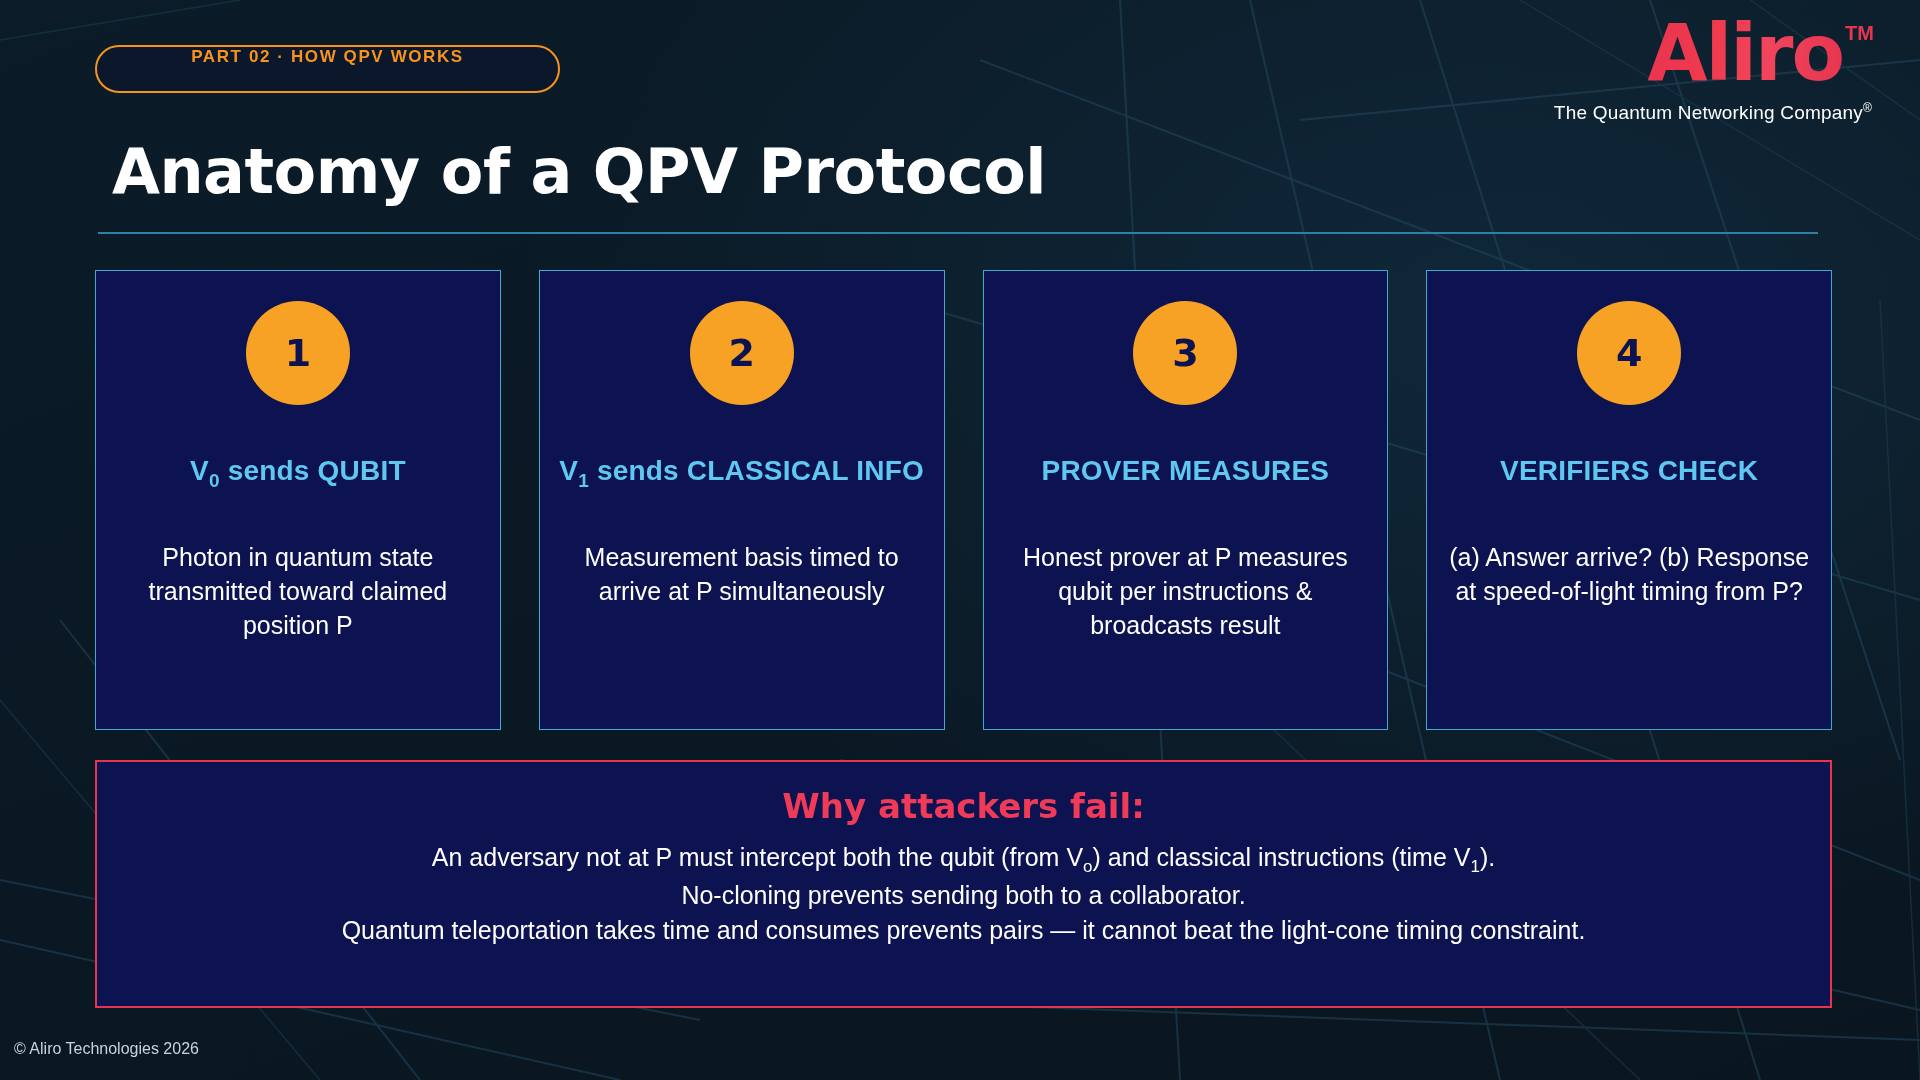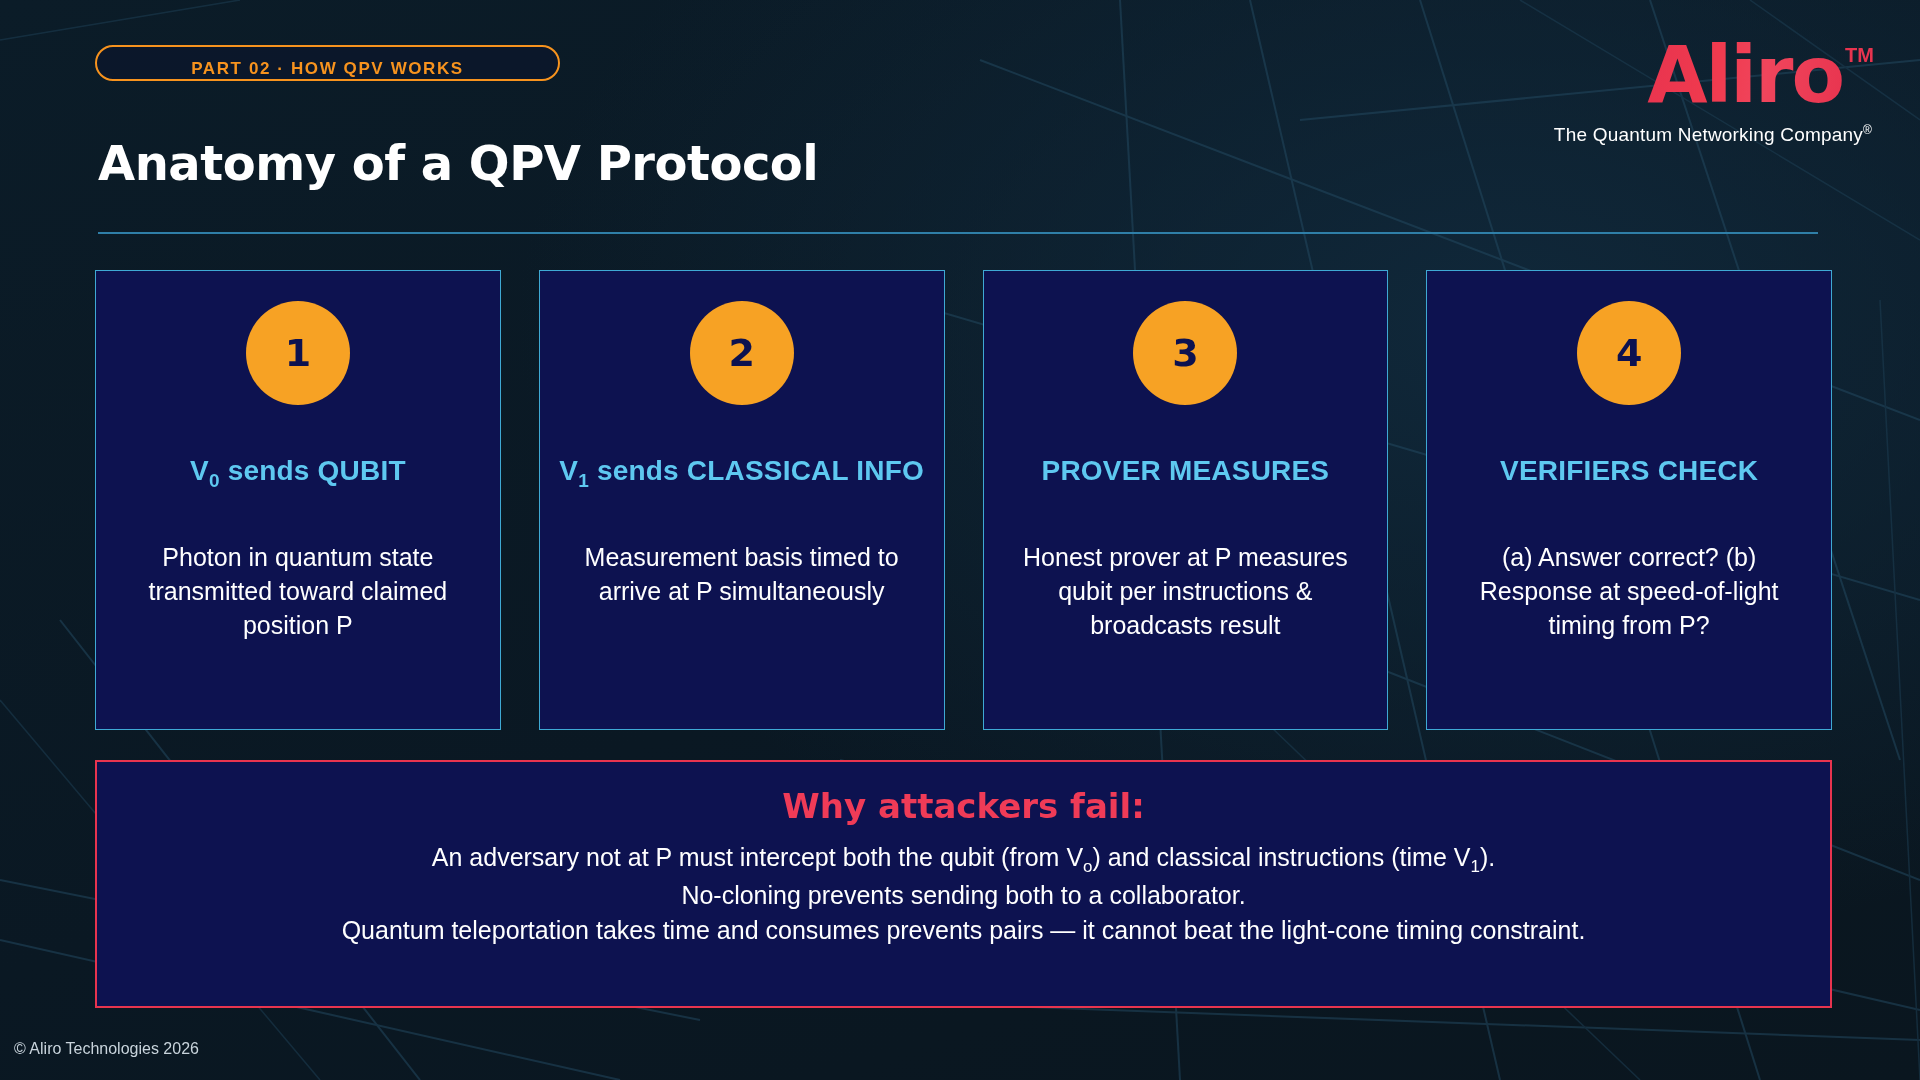--- a/index.html
+++ b/index.html
@@ -21,32 +21,32 @@
   #bg-map {
     position: absolute; inset: 0;
     opacity: .55;
     pointer-events: none;
   }
 
   
   .eyebrow {
     position: absolute;
     left: 95px; top: 45px;
-    width: 465px; height: 36px;
+    width: 465px; height: 48px;
     border: 2px solid #f7931e;
     border-radius: 26px;
     background: rgba(12,20,45,.55);
-    display: flex; align-items: flex-end; justify-content: center;
+    display: flex; align-items: flex-start; justify-content: center;
     color: #f7931e;
     font-size: 17px; font-weight: bold; letter-spacing: 1.6px;
   }
 
   .logo-wrap {
     position: absolute;
-    right: 48px; top: 38px;
+    right: 48px; top: 16px;
     text-align: right;
   }
   .logo-word {
     font-family: "DejaVu Sans", sans-serif;
     font-size: 78px;
     font-weight: bold;
     line-height: .95;
     letter-spacing: -2px;
     background: linear-gradient(100deg, #e8344f 0%, #f03a4e 35%, #f0455c 60%, #e8344f 100%);
     -webkit-background-clip: text;
@@ -64,23 +64,23 @@
   .logo-tagline {
     color: #ffffff;
     font-size: 19px;
     margin-top: 11px;
     letter-spacing: .2px;
   }
   .logo-tagline .reg { font-size: 12px; vertical-align: super; }
 
   .title {
     position: absolute;
-    left: 98px; top: 135px;
-    font-family: "DejaVu Sans", sans-serif;
-    font-size: 48px;
+    left: 112px; top: 135px;
+    font-family: "DejaVu Sans", sans-serif;
+    font-size: 62px;
     font-weight: bold;
     color: #ffffff;
     letter-spacing: -.5px;
   }
   .title-rule {
     position: absolute;
     left: 98px; top: 232px;
     width: 1720px; height: 2px;
     background: #2f7fa8;
   }
@@ -234,21 +234,21 @@
         <span>PROVER MEASURES</span><sub></sub><span></span>
       </div>
       <div class="card-body">Honest prover at P measures qubit per instructions &amp; broadcasts result</div>
     </div>
 
     <div class="card">
       <div class="badge">4</div>
       <div class="card-head">
         <span>VERIFIERS CHECK</span><sub></sub><span></span>
       </div>
-      <div class="card-body">(a) Answer correct? (b) Response at speed-of-light timing from P?</div>
+      <div class="card-body">(a) Answer arrive? (b) Response at speed-of-light timing from P?</div>
     </div>
 
   </div>
 
   <div class="callout">
     <div class="callout-title">Why attackers fail:</div>
     <div class="callout-body">
       <span>An adversary not at P must intercept both the qubit (from V</span><sub>o</sub><span>) and classical instructions (time V</span><sub>1</sub><span>).</span><br>
       <span>No-cloning prevents sending both to a collaborator.</span><br>
       <span>Quantum teleportation takes time and consumes prevents pairs — it cannot beat the light-cone timing constraint.</span>

